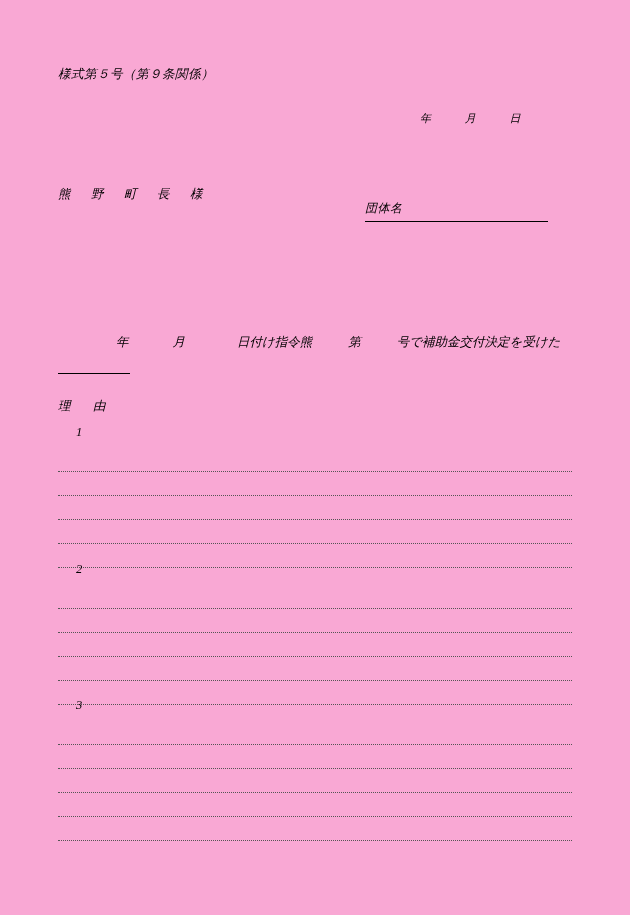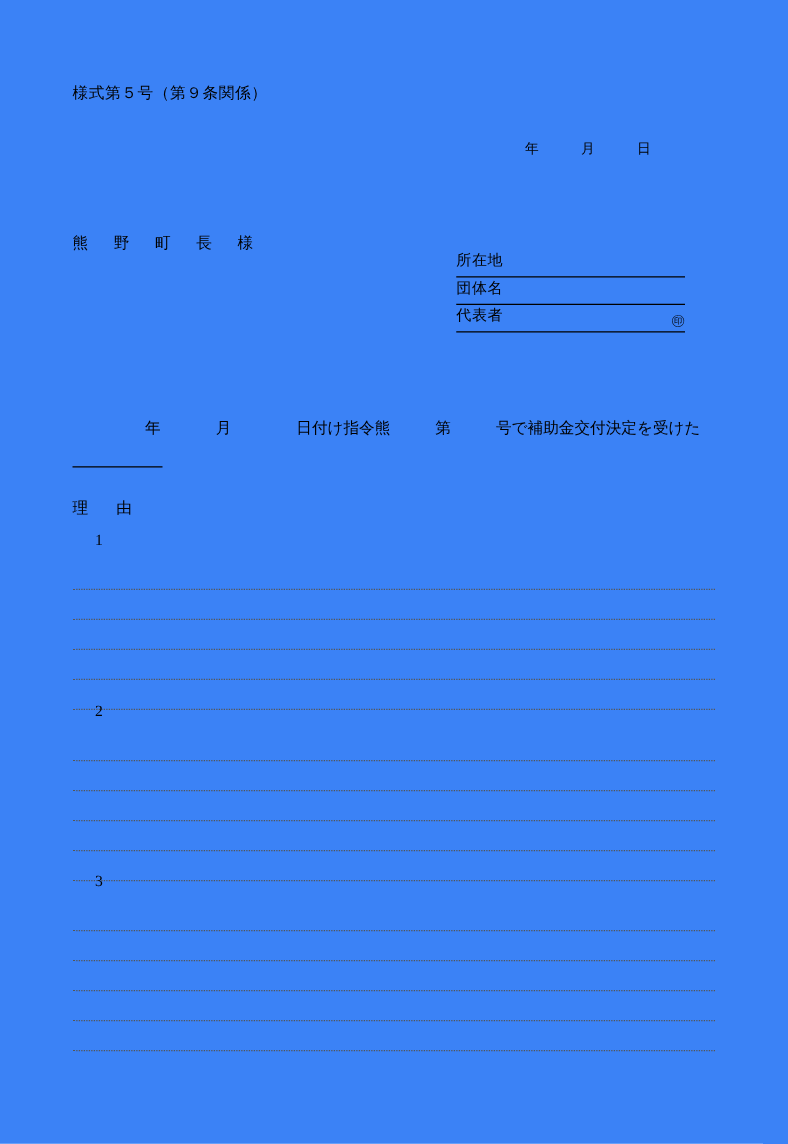--- a/index.html
+++ b/index.html
@@ -12,21 +12,22 @@
     height: 915px;
     font-family: "Liberation Serif", "DejaVu Serif", serif;
     color: #000000;
     position: relative;
     overflow: hidden;
   }
   .page {
     position: relative;
     width: 630px;
     height: 915px;
-    background: #3b82f6;
+    background: #f9a8d4;
+    font-style: italic;
   }
   .form-number {
     position: absolute;
     left: 58px;
     top: 66px;
     font-size: 12.5px;
     letter-spacing: 0.5px;
     white-space: nowrap;
   }
   .date-line {
@@ -138,30 +139,22 @@
   <div class="date-line">
     <span class="date-y">年</span>
     <span class="date-m">月</span>
     <span>日</span>
   </div>
 
   <div class="addressee">熊　野　町　長　様</div>
 
   <div class="applicant-block">
     <div class="applicant-row">
-      <span class="lbl">所在地</span>
-      <span class="seal"></span>
-    </div>
-    <div class="applicant-row">
       <span class="lbl">団体名</span>
       <span class="seal"></span>
-    </div>
-    <div class="applicant-row">
-      <span class="lbl">代表者</span>
-      <span class="seal">㊞</span>
     </div>
   </div>
 
 
   <div class="body-para">
     <span class="indent"></span><span>年</span><span class="gap-y"></span><span>月</span><span class="gap-m"></span><span>日付け指令熊</span><span class="gap-no1"></span><span>第</span><span class="gap-no1"></span><span>号で補助金交付決定を受けた</span><span class="blank-u"></span><br>
   </div>
 
   <div class="reason-label">理　由</div>
 

